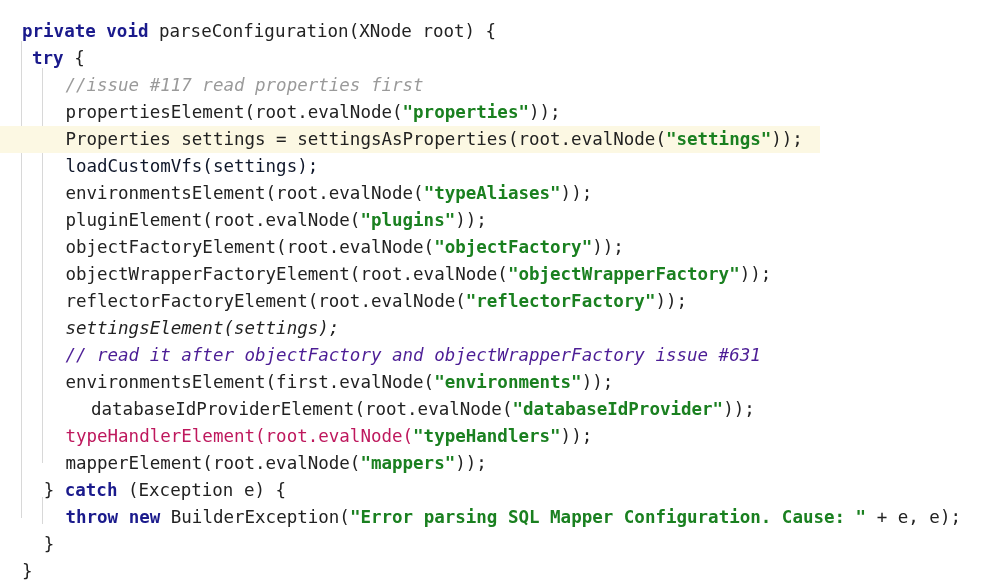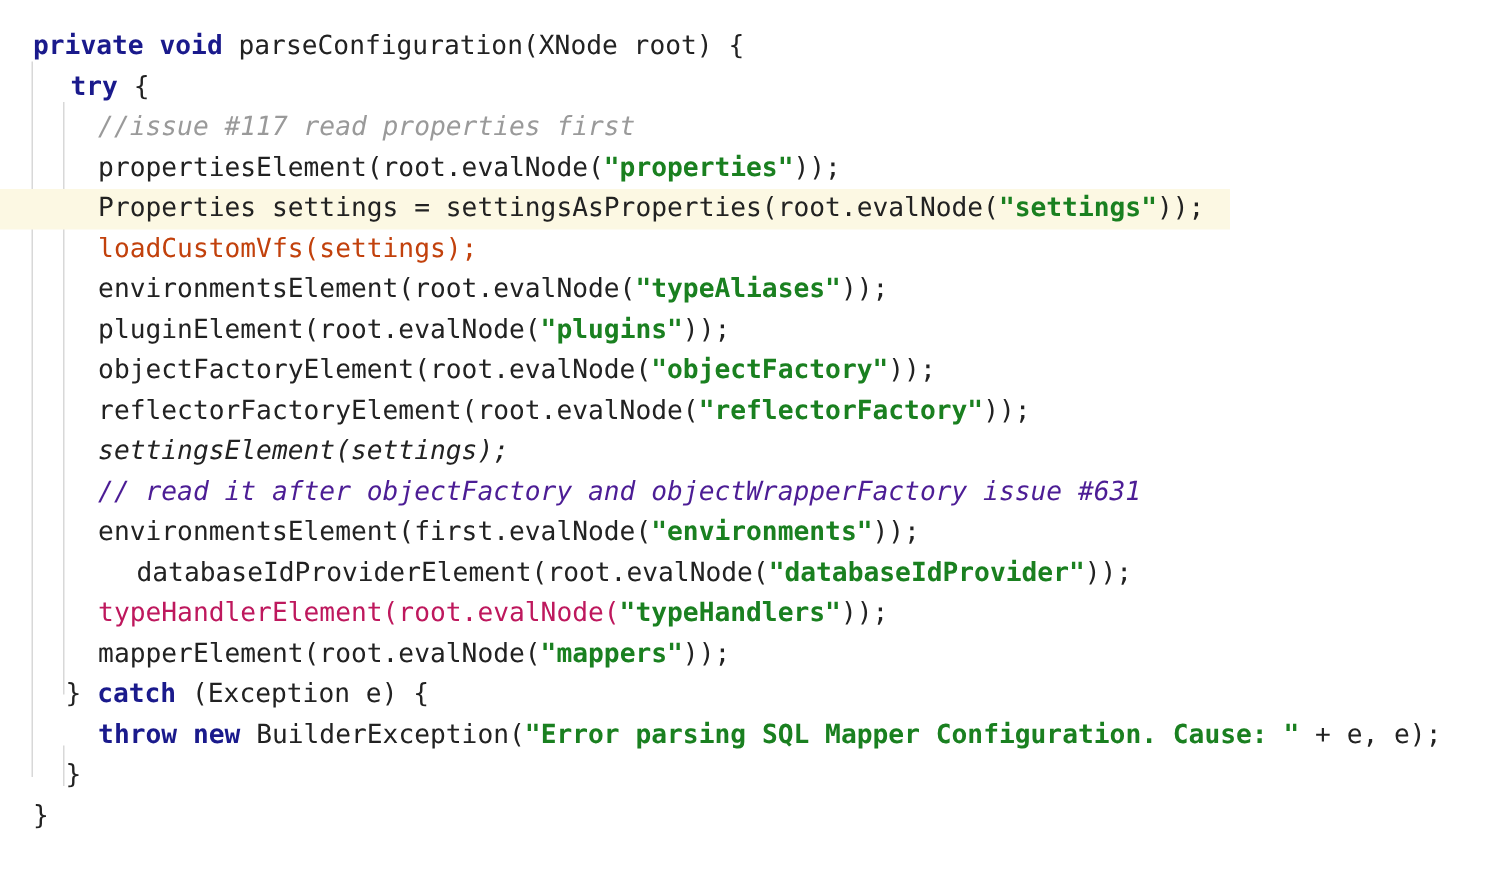--- a/index.html
+++ b/index.html
@@ -64,28 +64,29 @@
 <body>
 
 <div id="code-view">
   <div class="guides-layer">
       <div class="indent-guide" style="left: 21px; top: 41px; height: 477px; background: rgb(216, 216, 216);"></div>
       <div class="indent-guide" style="left: 42px; top: 68px; height: 395px; background: rgb(216, 216, 216);"></div>
       <div class="indent-guide" style="left: 42px; top: 497px; height: 27px; background: rgb(216, 216, 216);"></div>
     </div>
   <div class="code-lines" style="top: 18px;">
       <div class="code-line"><span class="ln-content" style="margin-left: 0px;"><span class="tok-kw" style="color: rgb(26, 26, 140);">private</span><span class="tok-plain" style="color: rgb(34, 34, 34);"> </span><span class="tok-kw" style="color: rgb(26, 26, 140);">void</span><span class="tok-plain" style="color: rgb(34, 34, 34);"> parseConfiguration(XNode root) {</span></span></div>
-      <div class="code-line"><span class="ln-content" style="margin-left: 25px;"><span class="tok-kw" style="color: rgb(26, 26, 140);">try</span><span class="tok-plain" style="color: rgb(34, 34, 34);"> {</span></span></div>
+      <div class="code-line"><span class="ln-content" style="margin-left: 10px;"><span class="tok-kw" style="color: rgb(26, 26, 140);">try</span><span class="tok-plain" style="color: rgb(34, 34, 34);"> {</span></span></div>
       <div class="code-line"><span class="ln-content" style="margin-left: 43.4px;"><span class="tok-comment" style="color: rgb(154, 154, 154);">//issue #117 read properties first</span></span></div>
       <div class="code-line"><span class="ln-content" style="margin-left: 43.4px;"><span class="tok-plain" style="color: rgb(34, 34, 34);">propertiesElement(root.evalNode(</span><span class="tok-str" style="color: rgb(26, 128, 32);">"properties"</span><span class="tok-plain" style="color: rgb(34, 34, 34);">));</span></span></div>
       <div class="code-line highlight" style="background: rgb(252, 248, 227);"><span class="ln-content" style="margin-left: 43.4px;"><span class="tok-plain" style="color: rgb(34, 34, 34);">Properties settings = settingsAsProperties(root.evalNode(</span><span class="tok-str" style="color: rgb(26, 128, 32);">"settings"</span><span class="tok-plain" style="color: rgb(34, 34, 34);">));</span></span></div>
-      <div class="code-line"><span class="ln-content" style="margin-left: 43.4px;"><span class="tok-plain" style="color: #c2410c;">loadCustomVfs(settings);</span></span></div>
+      <div class="code-line"><span class="ln-content" style="margin-left: 43.4px;"><span class="tok-plain" style="color: #0f172a;">loadCustomVfs(settings);</span></span></div>
       <div class="code-line"><span class="ln-content" style="margin-left: 43.4px;"><span class="tok-plain" style="color: rgb(34, 34, 34);">environmentsElement(root.evalNode(</span><span class="tok-str" style="color: rgb(26, 128, 32);">"typeAliases"</span><span class="tok-plain" style="color: rgb(34, 34, 34);">));</span></span></div>
       <div class="code-line"><span class="ln-content" style="margin-left: 43.4px;"><span class="tok-plain" style="color: rgb(34, 34, 34);">pluginElement(root.evalNode(</span><span class="tok-str" style="color: rgb(26, 128, 32);">"plugins"</span><span class="tok-plain" style="color: rgb(34, 34, 34);">));</span></span></div>
       <div class="code-line"><span class="ln-content" style="margin-left: 43.4px;"><span class="tok-plain" style="color: rgb(34, 34, 34);">objectFactoryElement(root.evalNode(</span><span class="tok-str" style="color: rgb(26, 128, 32);">"objectFactory"</span><span class="tok-plain" style="color: rgb(34, 34, 34);">));</span></span></div>
+      <div class="code-line"><span class="ln-content" style="margin-left: 43.4px;"><span class="tok-plain" style="color: rgb(34, 34, 34);">objectWrapperFactoryElement(root.evalNode(</span><span class="tok-str" style="color: rgb(26, 128, 32);">"objectWrapperFactory"</span><span class="tok-plain" style="color: rgb(34, 34, 34);">));</span></span></div>
       <div class="code-line"><span class="ln-content" style="margin-left: 43.4px;"><span class="tok-plain" style="color: rgb(34, 34, 34);">reflectorFactoryElement(root.evalNode(</span><span class="tok-str" style="color: rgb(26, 128, 32);">"reflectorFactory"</span><span class="tok-plain" style="color: rgb(34, 34, 34);">));</span></span></div>
       <div class="code-line"><span class="ln-content" style="margin-left: 43.4px; font-style: italic;"><span class="tok-plain" style="color: rgb(34, 34, 34);">settingsElement(settings);</span></span></div>
       <div class="code-line"><span class="ln-content" style="margin-left: 43.4px;"><span class="tok-comment" style="color: #4c1d95;">// read it after objectFactory and objectWrapperFactory issue #631</span></span></div>
       <div class="code-line"><span class="ln-content" style="margin-left: 43.4px;"><span class="tok-plain" style="color: rgb(34, 34, 34);">environmentsElement(first.evalNode(</span><span class="tok-str" style="color: rgb(26, 128, 32);">"environments"</span><span class="tok-plain" style="color: rgb(34, 34, 34);">));</span></span></div>
       <div class="code-line"><span class="ln-content" style="margin-left: 69px;"><span class="tok-plain" style="color: rgb(34, 34, 34);">databaseIdProviderElement(root.evalNode(</span><span class="tok-str" style="color: rgb(26, 128, 32);">"databaseIdProvider"</span><span class="tok-plain" style="color: rgb(34, 34, 34);">));</span></span></div>
       <div class="code-line"><span class="ln-content" style="margin-left: 43.4px;"><span class="tok-plain" style="color: #be185d;">typeHandlerElement(root.evalNode(</span><span class="tok-str" style="color: rgb(26, 128, 32);">"typeHandlers"</span><span class="tok-plain" style="color: rgb(34, 34, 34);">));</span></span></div>
       <div class="code-line"><span class="ln-content" style="margin-left: 43.4px;"><span class="tok-plain" style="color: rgb(34, 34, 34);">mapperElement(root.evalNode(</span><span class="tok-str" style="color: rgb(26, 128, 32);">"mappers"</span><span class="tok-plain" style="color: rgb(34, 34, 34);">));</span></span></div>
       <div class="code-line"><span class="ln-content" style="margin-left: 21.7px;"><span class="tok-plain" style="color: rgb(34, 34, 34);">} </span><span class="tok-kw" style="color: rgb(26, 26, 140);">catch</span><span class="tok-plain" style="color: rgb(34, 34, 34);"> (Exception e) {</span></span></div>
       <div class="code-line"><span class="ln-content" style="margin-left: 43.4px;"><span class="tok-kw" style="color: rgb(26, 26, 140);">throw</span><span class="tok-plain" style="color: rgb(34, 34, 34);"> </span><span class="tok-kw" style="color: rgb(26, 26, 140);">new</span><span class="tok-plain" style="color: rgb(34, 34, 34);"> BuilderException(</span><span class="tok-str" style="color: rgb(26, 128, 32);">"Error parsing SQL Mapper Configuration. Cause: "</span><span class="tok-plain" style="color: rgb(34, 34, 34);"> + e, e);</span></span></div>
       <div class="code-line"><span class="ln-content" style="margin-left: 21.7px;"><span class="tok-plain" style="color: rgb(34, 34, 34);">}</span></span></div>

